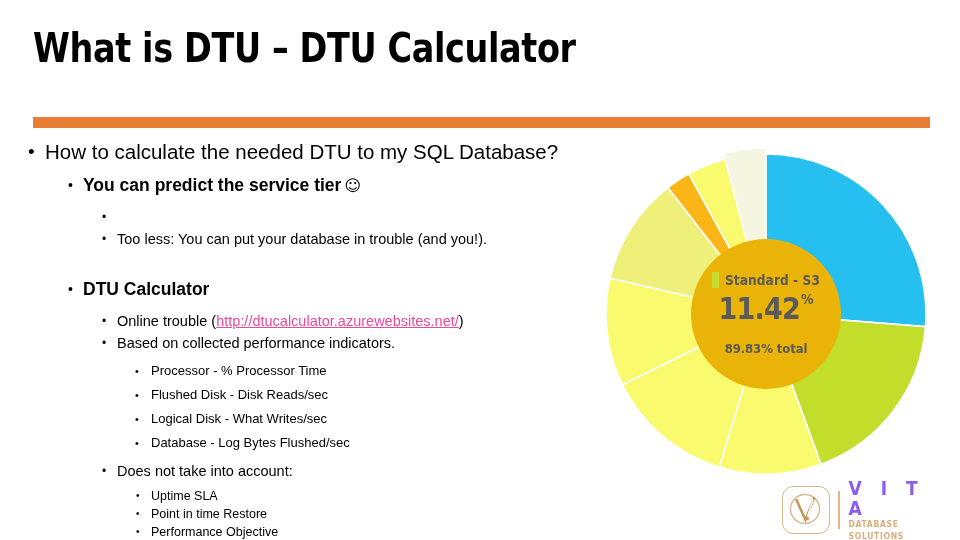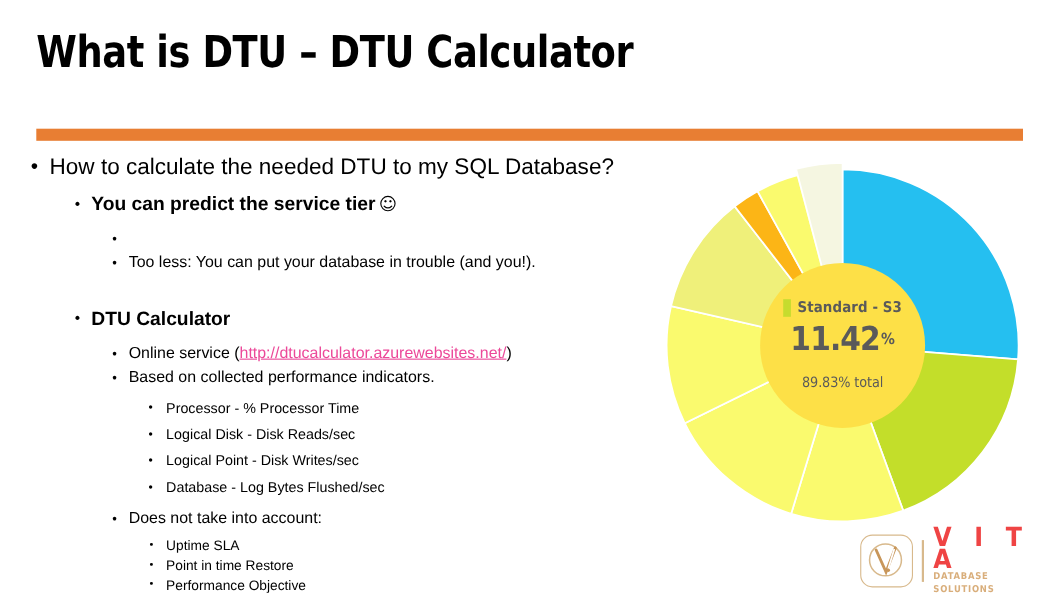--- a/index.html
+++ b/index.html
@@ -135,21 +135,21 @@
   }
   #chart svg { display: block; }
   #donut-center {
     position: absolute;
     left: 50%;
     top: 50%;
     transform: translate(-50%, -50%);
     width: 150px;
     height: 150px;
     border-radius: 50%;
-    background: #fde047;
+    background: #eab308;
     display: flex;
     flex-direction: column;
     align-items: center;
     justify-content: center;
     text-align: center;
     font-family: "DejaVu Sans Condensed", "Liberation Sans Narrow", "Liberation Sans", sans-serif;
   }
   #center-series-row {
     display: flex;
     align-items: center;
@@ -164,37 +164,37 @@
   }
   #center-series-label {
     font-size: 13.5px;
     font-weight: bold;
     color: #5A5A5A;
     letter-spacing: 0.1px;
     white-space: nowrap;
   }
   #center-value-row {
     display: flex;
-    align-items: center;
+    align-items: flex-start;
     color: #5A5A5A;
     margin-bottom: 15px;
   }
   #center-value {
     font-size: 30px;
     font-weight: bold;
     letter-spacing: -0.8px;
   }
   #center-unit {
     font-size: 14px;
     font-weight: bold;
     padding-left: 1px;
   }
   #center-total {
     font-size: 13px;
-    font-weight: normal;
+    font-weight: bold;
     color: #5A5A5A;
     letter-spacing: -0.1px;
   }
 
   
   #logo {
     position: absolute;
     left: 782px;
     top: 484px;
     width: 168px;
@@ -212,23 +212,23 @@
   }
   #logo-divider {
     width: 1.5px;
     height: 38px;
     background: #D8B98C;
     margin: 0 9px 0 8px;
     flex: 0 0 auto;
   }
   #logo-text { flex: 1 1 auto; }
   #logo-word {
-    font-size: 24px;
-    font-weight: bold;
-    color: #ef4444;
+    font-size: 19px;
+    font-weight: bold;
+    color: #8b5cf6;
     letter-spacing: 6.5px;
     line-height: 20px;
     font-family: "DejaVu Sans Condensed", "Liberation Sans Narrow", "Liberation Sans", sans-serif;
   }
   #logo-sub {
     font-size: 8.5px;
     font-weight: bold;
     color: #D9AE7B;
     letter-spacing: 0.7px;
     line-height: 12px;
@@ -271,41 +271,41 @@
 
     <div class="lvl l2">
       <span class="bullet">•</span>
       <span class="btext">DTU Calculator</span>
     </div>
 
     <div class="spacer-sm"></div>
 
     <div class="lvl l3">
       <span class="bullet">•</span>
-      <span class="btext"><span>Online service (</span><a class="link" href="#">http://dtucalculator.azurewebsites.net/</a><span>)</span></span>
+      <span class="btext"><span>Online trouble (</span><a class="link" href="#">http://dtucalculator.azurewebsites.net/</a><span>)</span></span>
     </div>
 
     <div class="lvl l3">
       <span class="bullet">•</span>
       <span class="btext">Based on collected performance indicators.</span>
     </div>
 
     <div class="spacer-xs"></div>
 
     <div class="lvl l4">
       <span class="bullet">•</span>
       <span class="btext">Processor - % Processor Time</span>
     </div>
     <div class="lvl l4">
       <span class="bullet">•</span>
-      <span class="btext">Logical Disk - Disk Reads/sec</span>
+      <span class="btext">Flushed Disk - Disk Reads/sec</span>
     </div>
     <div class="lvl l4">
       <span class="bullet">•</span>
-      <span class="btext">Logical Point - Disk Writes/sec</span>
+      <span class="btext">Logical Disk - What Writes/sec</span>
     </div>
     <div class="lvl l4">
       <span class="bullet">•</span>
       <span class="btext">Database - Log Bytes Flushed/sec</span>
     </div>
 
     <div class="spacer-xs"></div>
 
     <div class="lvl l3">
       <span class="bullet">•</span>

